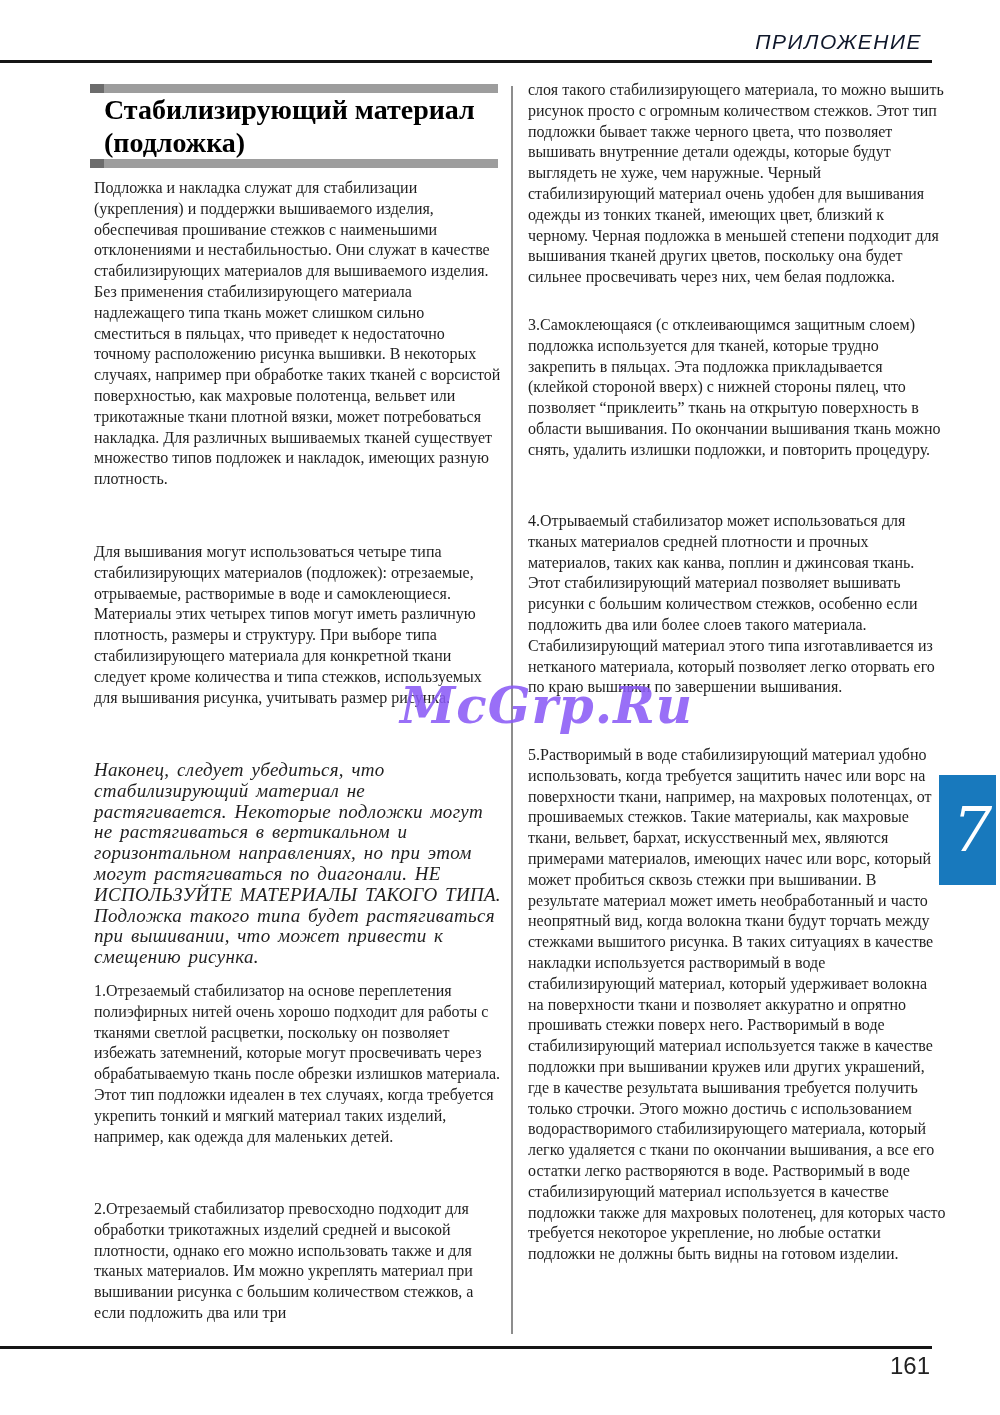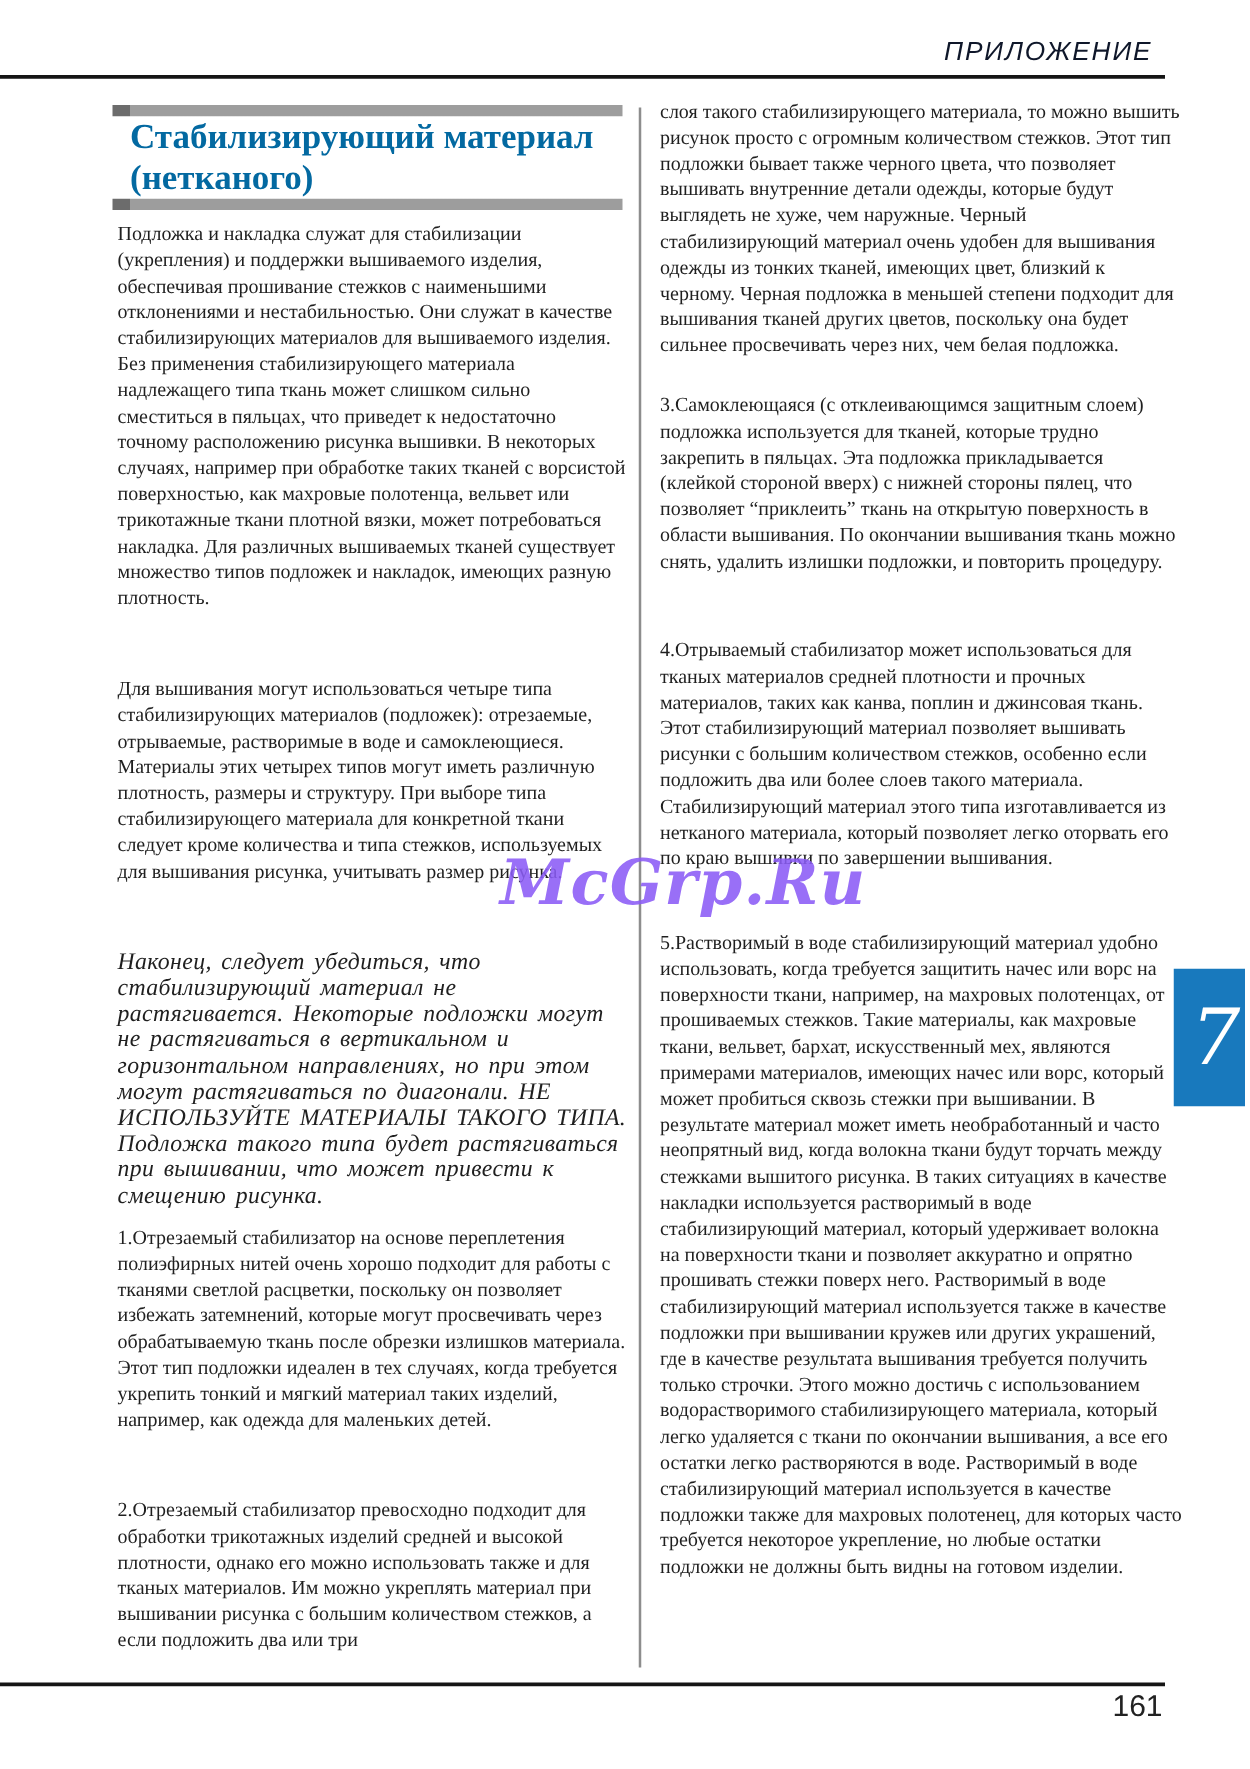--- a/index.html
+++ b/index.html
@@ -18,21 +18,21 @@
   .col-divider{position:absolute;left:511px;top:86px;width:2px;height:1248px;background:#8d8d8d;}
 
   .title-bar{
     position:absolute;left:90px;width:408px;height:9px;
     background:linear-gradient(to right,#6c6c6c 0 14px,#9d9d9d 14px);
   }
   .bar-top{top:84px;}
   .bar-bottom{top:159px;}
   .article-title{
     position:absolute;left:104px;top:93px;width:400px;
-    font-size:28px;line-height:33px;font-weight:bold;color:#0369a1;margin:0;
+    font-size:28px;line-height:33px;font-weight:bold;color:#000000;margin:0;
   }
   .article-title span{display:block;}
 
   .para{
     position:absolute;width:410px;margin:0;
     font-size:16px;line-height:20.8px;text-align:left;
   }
   .lcol{left:94px;}
   .rcol{left:528px;width:418px;}
   .alt-font{font-size:19px;word-spacing:2.5px;letter-spacing:0.3px;font-style:italic;}
@@ -71,21 +71,21 @@
 </head>
 <body>
 
 <div class="page-header">ПРИЛОЖЕНИЕ</div>
 <div class="rule-top"></div>
 <div class="col-divider"></div>
 
 <div class="title-bar bar-top"></div>
 <h1 class="article-title">
   <span>Стабилизирующий материал</span>
-  <span>(нетканого)</span>
+  <span>(подложка)</span>
 </h1>
 <div class="title-bar bar-bottom"></div>
 
 <p class="para lcol l-p1">Подложка и накладка служат для стабилизации (укрепления) и поддержки вышиваемого изделия, обеспечивая прошивание стежков с наименьшими отклонениями и нестабильностью. Они служат в качестве стабилизирующих материалов для вышиваемого изделия. Без применения стабилизирующего материала надлежащего типа ткань может слишком сильно сместиться в пяльцах, что приведет к недостаточно точному расположению рисунка вышивки. В некоторых случаях, например при обработке таких тканей с ворсистой поверхностью, как махровые полотенца, вельвет или трикотажные ткани плотной вязки, может потребоваться накладка. Для различных вышиваемых тканей существует множество типов подложек и накладок, имеющих разную плотность.</p>
 <p class="para lcol l-p2">Для вышивания могут использоваться четыре типа стабилизирующих материалов (подложек): отрезаемые, отрываемые, растворимые в воде и самоклеющиеся. Материалы этих четырех типов могут иметь различную плотность, размеры и структуру. При выборе типа стабилизирующего материала для конкретной ткани следует кроме количества и типа стежков, используемых для вышивания рисунка, учитывать размер рисунка.</p>
 <p class="para lcol l-p3 alt-font">Наконец, следует убедиться, что стабилизирующий материал не растягивается. Некоторые подложки могут не растягиваться в вертикальном и горизонтальном направлениях, но при этом могут растягиваться по диагонали. НЕ ИСПОЛЬЗУЙТЕ МАТЕРИАЛЫ ТАКОГО ТИПА. Подложка такого типа будет растягиваться при вышивании, что может привести к смещению рисунка.</p>
 <p class="para lcol l-p4">1.Отрезаемый стабилизатор на основе переплетения полиэфирных нитей очень хорошо подходит для работы с тканями светлой расцветки, поскольку он позволяет избежать затемнений, которые могут просвечивать через обрабатываемую ткань после обрезки излишков материала. Этот тип подложки идеален в тех случаях, когда требуется укрепить тонкий и мягкий материал таких изделий, например, как одежда для маленьких детей.</p>
 <p class="para lcol l-p5">2.Отрезаемый стабилизатор превосходно подходит для обработки трикотажных изделий средней и высокой плотности, однако его можно использовать также и для тканых материалов. Им можно укреплять материал при вышивании рисунка с большим количеством стежков, а если подложить два или три</p>
 
 <p class="para rcol r-p1">слоя такого стабилизирующего материала, то можно вышить рисунок просто с огромным количеством стежков. Этот тип подложки бывает также черного цвета, что позволяет вышивать внутренние детали одежды, которые будут выглядеть не хуже, чем наружные. Черный стабилизирующий материал очень удобен для вышивания одежды из тонких тканей, имеющих цвет, близкий к черному. Черная подложка в меньшей степени подходит для вышивания тканей других цветов, поскольку она будет сильнее просвечивать через них, чем белая подложка.</p>

